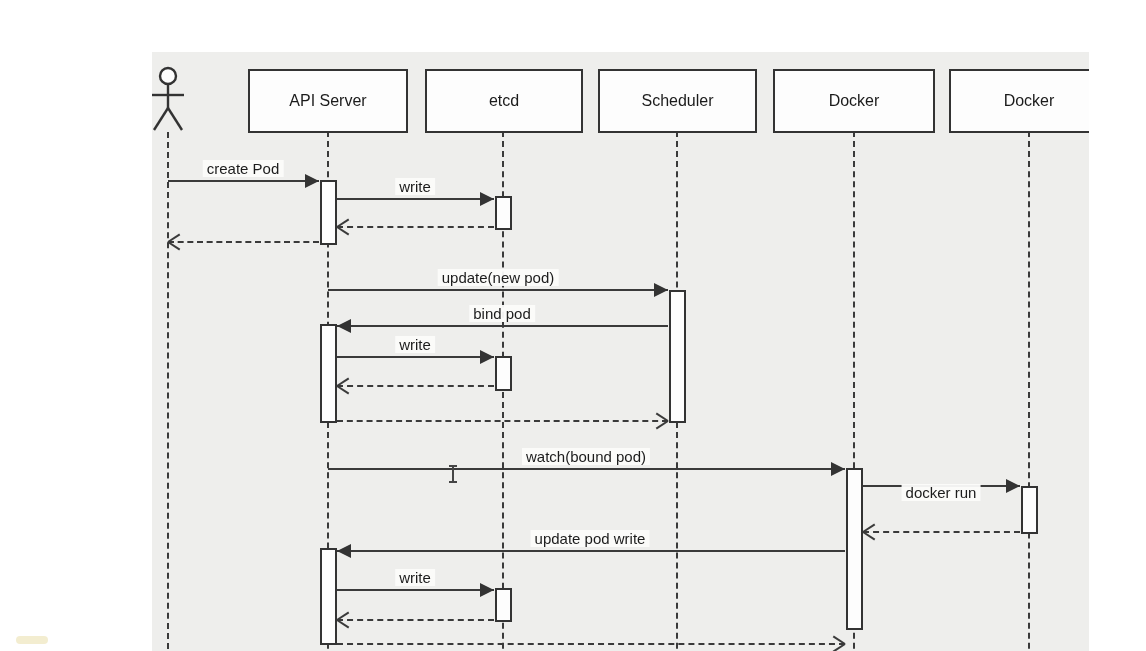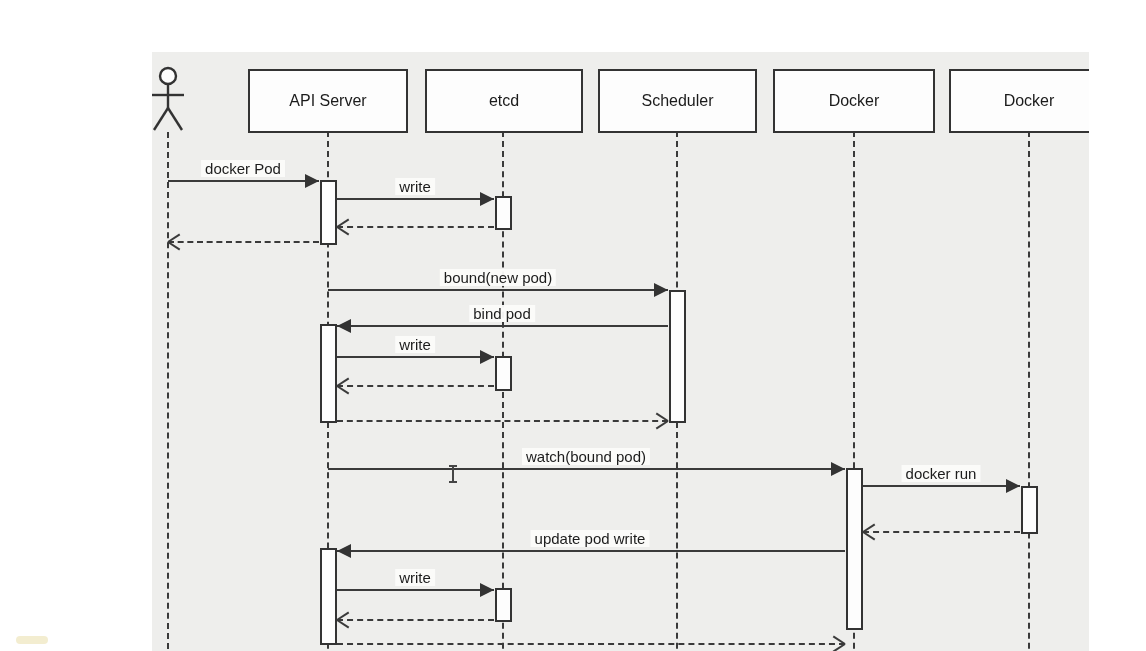--- a/index.html
+++ b/index.html
@@ -76,51 +76,51 @@
         <div class="activation" style="left: 495px; top: 152px; height: 34px;"></div>
         <div class="activation" style="left: 669px; top: 246px; height: 133px;"></div>
         <div class="activation" style="left: 320px; top: 280px; height: 99px;"></div>
         <div class="activation" style="left: 495px; top: 312px; height: 35px;"></div>
         <div class="activation" style="left: 846px; top: 424px; height: 162px;"></div>
         <div class="activation" style="left: 1021px; top: 442px; height: 48px;"></div>
         <div class="activation" style="left: 320px; top: 504px; height: 97px;"></div>
         <div class="activation" style="left: 495px; top: 544px; height: 34px;"></div>
         <div class="msg-line-solid" style="left: 168px; width: 151px; top: 136px;"></div>
         <div class="head-filled" style="top: 130px; left: 305px; border-left: 14px solid rgb(51, 51, 51);"></div>
-        <div class="msg-label" style="left: 243px; top: 116px;">docker Pod</div>
+        <div class="msg-label" style="left: 243px; top: 116px;">create Pod</div>
         <div class="msg-line-solid" style="left: 337px; width: 157px; top: 154px;"></div>
         <div class="head-filled" style="top: 148px; left: 480px; border-left: 14px solid rgb(51, 51, 51);"></div>
         <div class="msg-label" style="left: 415px; top: 134px;">write</div>
         <div class="msg-line-dashed" style="left: 337px; width: 157px; top: 182px;"></div>
         <div class="head-open-bar" style="top: 182px; transform: rotate(33deg); left: 337px; transform-origin: 0px 50%;"></div>
         <div class="head-open-bar" style="top: 182px; transform: rotate(-33deg); left: 337px; transform-origin: 0px 50%;"></div>
         <div class="msg-line-dashed" style="left: 168px; width: 151px; top: 197px;"></div>
         <div class="head-open-bar" style="top: 197px; transform: rotate(33deg); left: 168px; transform-origin: 0px 50%;"></div>
         <div class="head-open-bar" style="top: 197px; transform: rotate(-33deg); left: 168px; transform-origin: 0px 50%;"></div>
         <div class="msg-line-solid" style="left: 328px; width: 340px; top: 245px;"></div>
         <div class="head-filled" style="top: 239px; left: 654px; border-left: 14px solid rgb(51, 51, 51);"></div>
-        <div class="msg-label" style="left: 498px; top: 225px;">bound(new pod)</div>
+        <div class="msg-label" style="left: 498px; top: 225px;">update(new pod)</div>
         <div class="msg-line-solid" style="left: 337px; width: 331px; top: 281px;"></div>
         <div class="head-filled" style="top: 275px; left: 337px; border-right: 14px solid rgb(51, 51, 51);"></div>
         <div class="msg-label" style="left: 502px; top: 261px;">bind pod</div>
         <div class="msg-line-solid" style="left: 337px; width: 157px; top: 312px;"></div>
         <div class="head-filled" style="top: 306px; left: 480px; border-left: 14px solid rgb(51, 51, 51);"></div>
         <div class="msg-label" style="left: 415px; top: 292px;">write</div>
         <div class="msg-line-dashed" style="left: 337px; width: 157px; top: 341px;"></div>
         <div class="head-open-bar" style="top: 341px; transform: rotate(33deg); left: 337px; transform-origin: 0px 50%;"></div>
         <div class="head-open-bar" style="top: 341px; transform: rotate(-33deg); left: 337px; transform-origin: 0px 50%;"></div>
         <div class="msg-line-dashed" style="left: 337px; width: 331px; top: 376px;"></div>
         <div class="head-open-bar" style="top: 376px; transform: rotate(33deg); left: 654px; transform-origin: 100% 50%;"></div>
         <div class="head-open-bar" style="top: 376px; transform: rotate(-33deg); left: 654px; transform-origin: 100% 50%;"></div>
         <div class="msg-line-solid" style="left: 328px; width: 517px; top: 424px;"></div>
         <div class="head-filled" style="top: 418px; left: 831px; border-left: 14px solid rgb(51, 51, 51);"></div>
         <div class="msg-label" style="left: 586px; top: 404px;">watch(bound pod)</div>
         <div class="msg-line-solid" style="left: 863px; width: 157px; top: 441px;"></div>
         <div class="head-filled" style="top: 435px; left: 1006px; border-left: 14px solid rgb(51, 51, 51);"></div>
-        <div class="msg-label" style="left: 941px; top: 421px;">docker run</div>
+        <div class="msg-label" style="left: 941px; top: 440px;">docker run</div>
         <div class="msg-line-dashed" style="left: 863px; width: 157px; top: 487px;"></div>
         <div class="head-open-bar" style="top: 487px; transform: rotate(33deg); left: 863px; transform-origin: 0px 50%;"></div>
         <div class="head-open-bar" style="top: 487px; transform: rotate(-33deg); left: 863px; transform-origin: 0px 50%;"></div>
         <div class="msg-line-solid" style="left: 337px; width: 508px; top: 506px;"></div>
         <div class="head-filled" style="top: 500px; left: 337px; border-right: 14px solid rgb(51, 51, 51);"></div>
         <div class="msg-label" style="left: 590px; top: 486px;">update pod write</div>
         <div class="msg-line-solid" style="left: 337px; width: 157px; top: 545px;"></div>
         <div class="head-filled" style="top: 539px; left: 480px; border-left: 14px solid rgb(51, 51, 51);"></div>
         <div class="msg-label" style="left: 415px; top: 525px;">write</div>
         <div class="msg-line-dashed" style="left: 337px; width: 157px; top: 575px;"></div>

